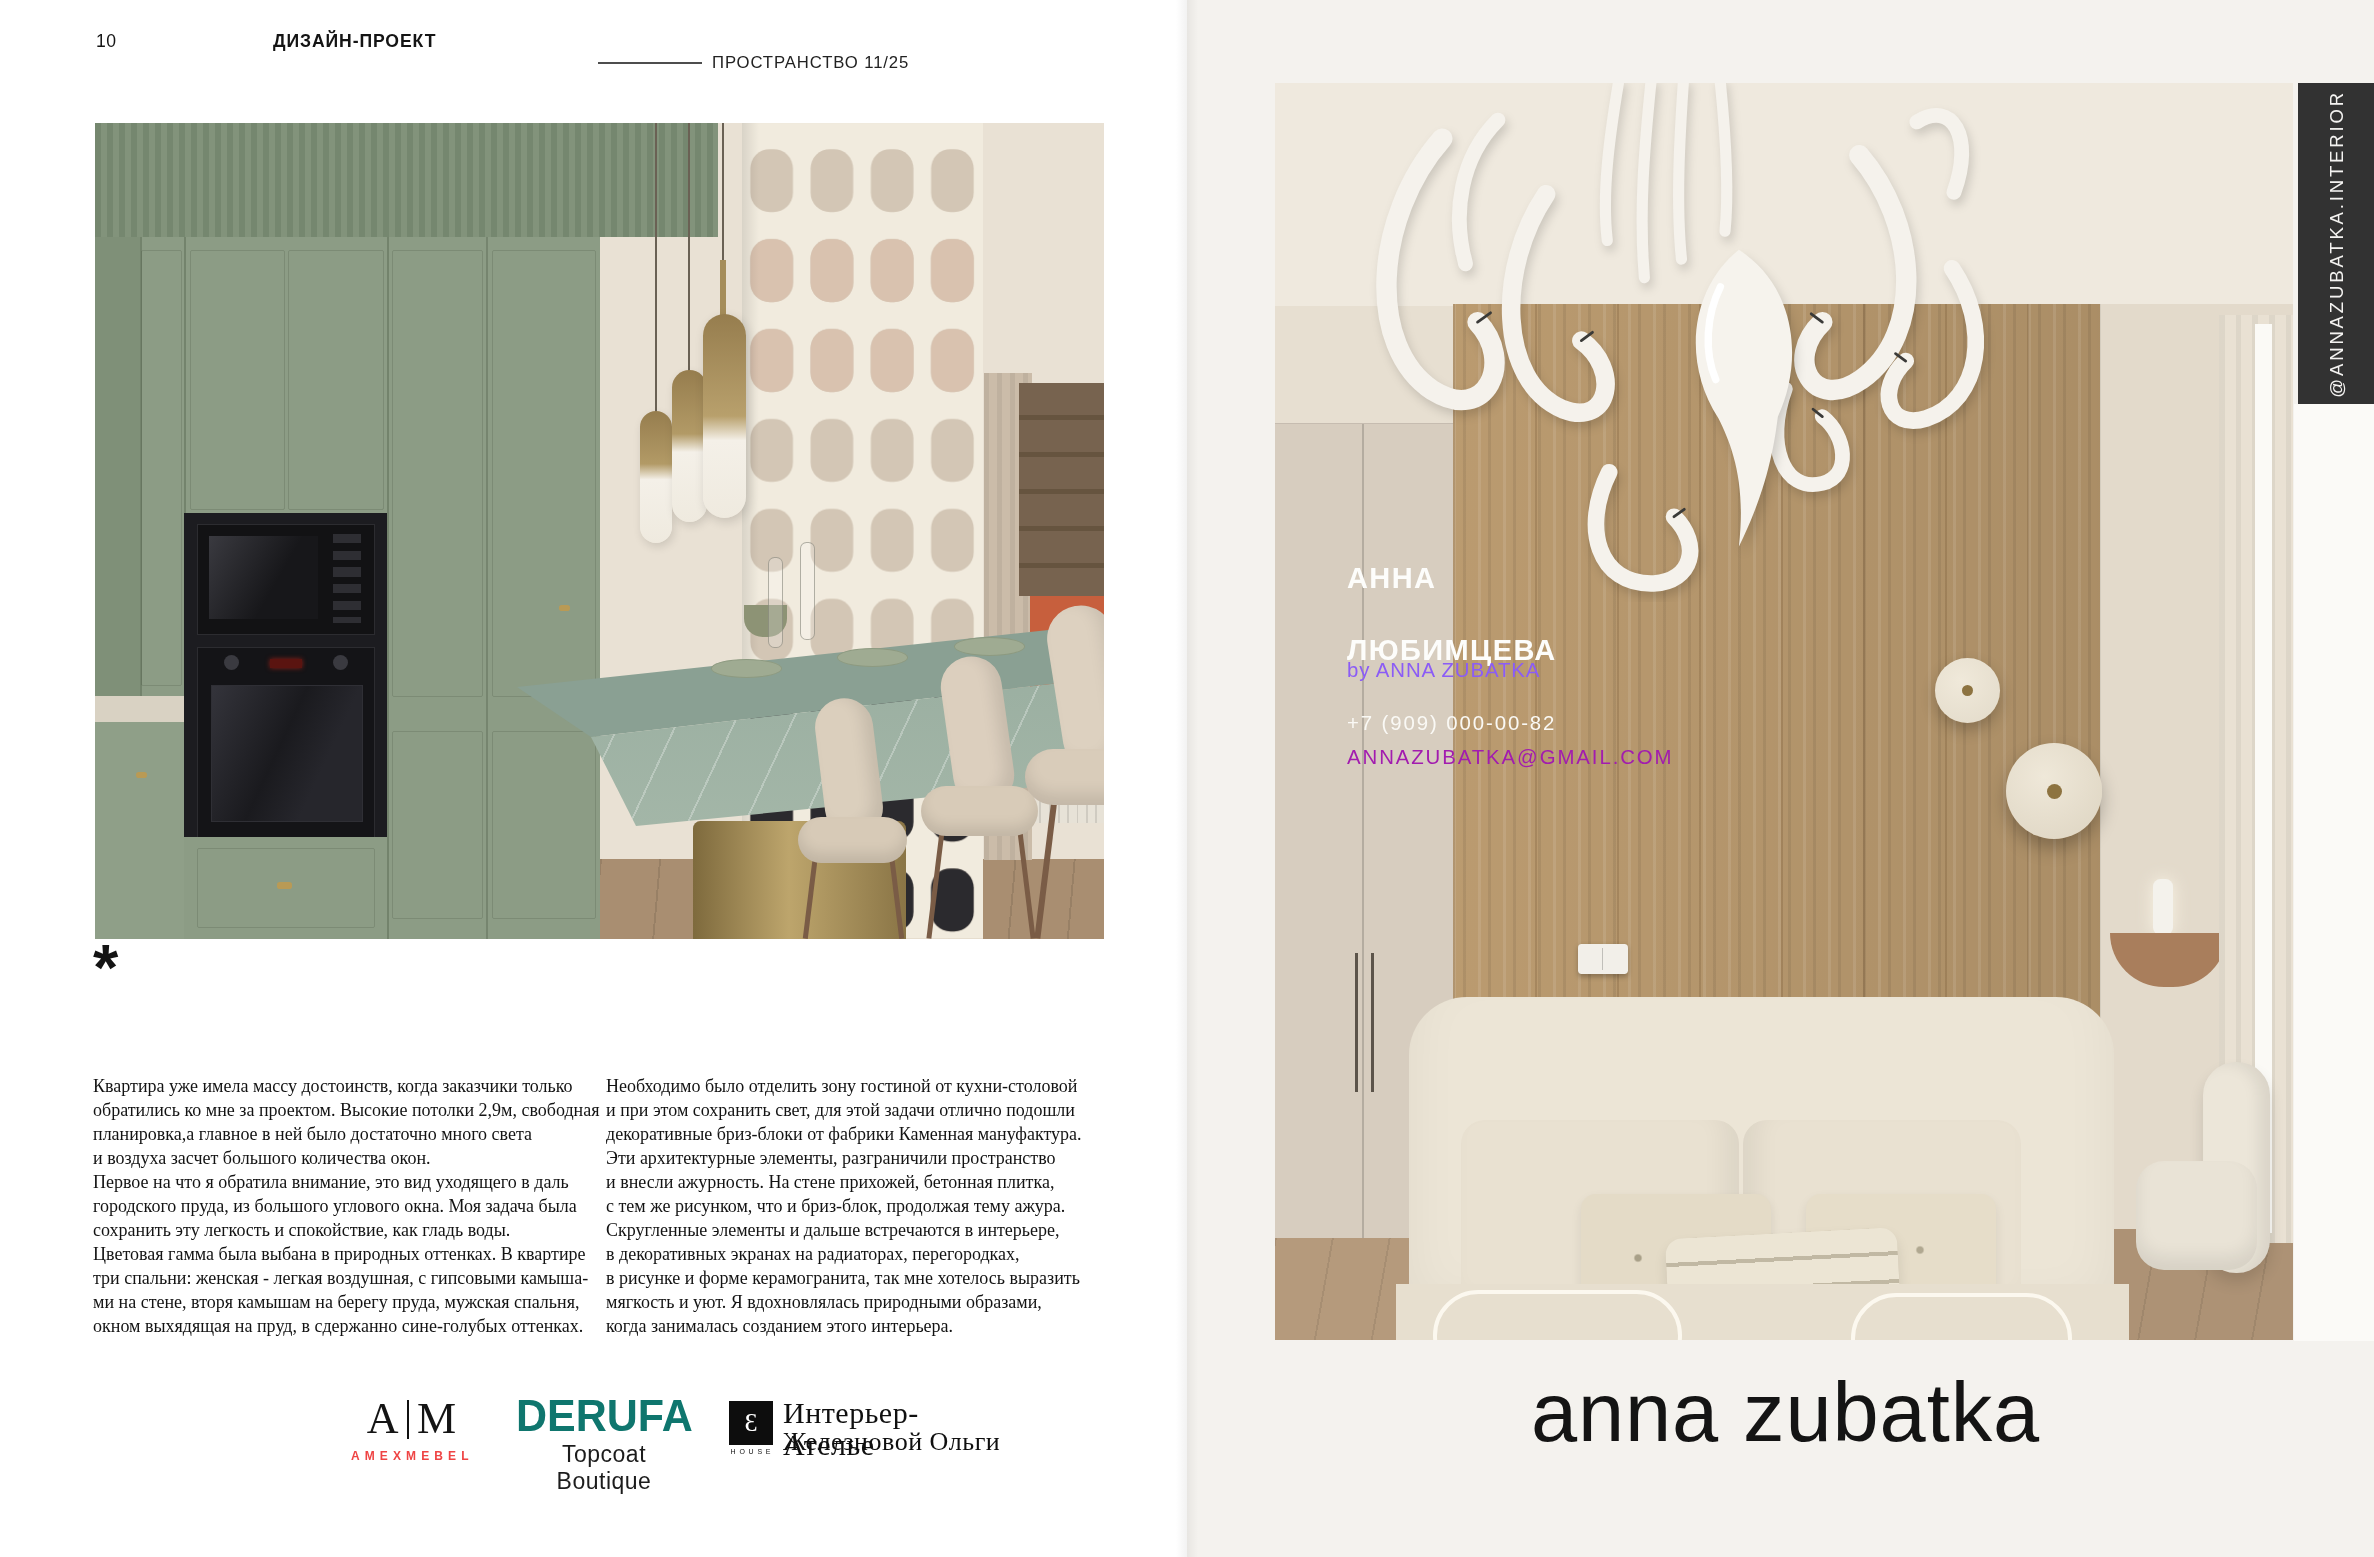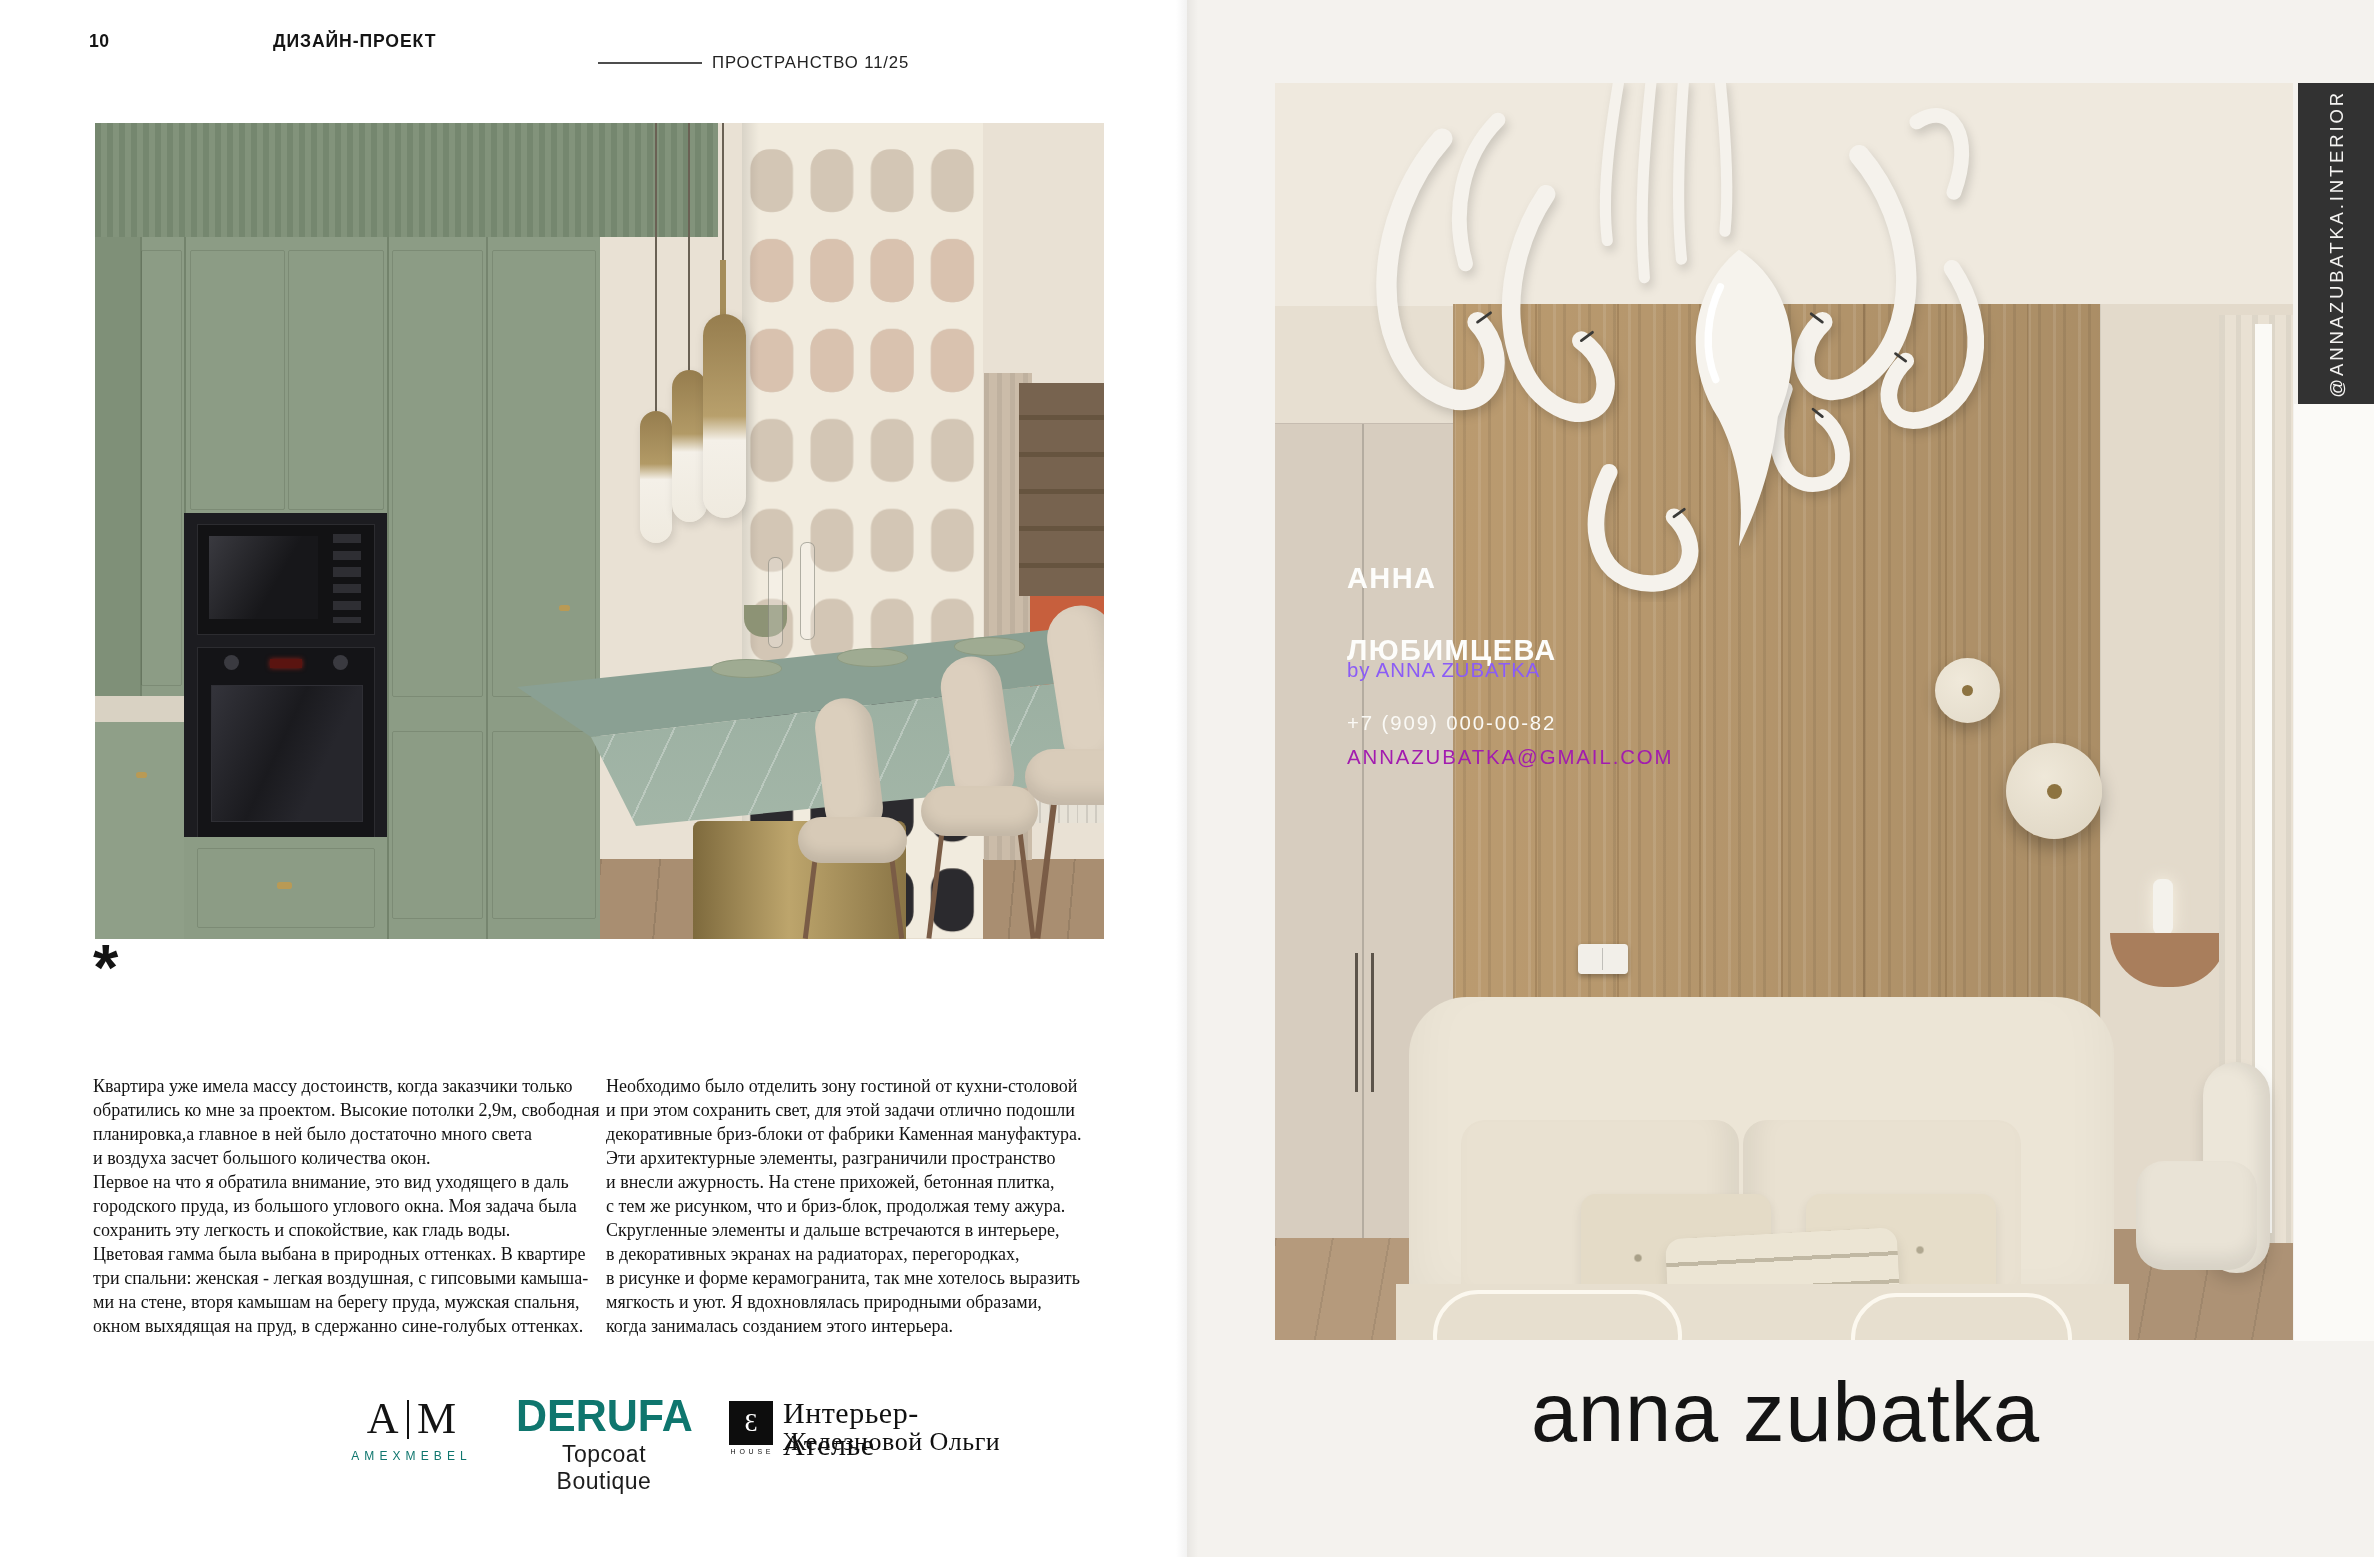--- a/index.html
+++ b/index.html
@@ -12,21 +12,21 @@
   .wm-v{writing-mode:vertical-rl;transform:rotate(180deg);}
 </style>
 </head>
 <body>
 
 <div class="spread">
 
   <div class="abs" style="left:1187px;top:0;width:1187px;height:1557px;background:#f4f2ee;"></div>
   <div class="abs" style="left:1176px;top:0;width:22px;height:1557px;background:linear-gradient(90deg,rgba(0,0,0,0) 0%,rgba(0,0,0,0.05) 50%,rgba(0,0,0,0) 100%);"></div>
 
-  <div class="abs" style="left:89px;top:31px;font-size:17.6px;font-weight:700;letter-spacing:0.5px;">10</div>
+  <div class="abs" style="left:96px;top:31px;font-size:17.6px;font-weight:400;letter-spacing:0.5px;">10</div>
   <div class="abs" style="left:273px;top:31px;font-size:17.6px;font-weight:700;letter-spacing:0.9px;">ДИЗАЙН-ПРОЕКТ</div>
   <div class="abs" style="left:598px;top:62px;width:104px;height:1.9px;background:#4d4d4d;"></div>
   <div class="abs" style="left:712px;top:53px;font-size:16.7px;font-weight:400;letter-spacing:0.9px;color:#222;">ПРОСТРАНСТВО 11/25</div>
 
   <div class="abs" style="left:95px;top:123px;width:1009px;height:816px;overflow:hidden;background:#e9e1d4;">
 
     <div class="abs" style="left:505px;top:736px;width:505px;height:81px;background:#a98e71;background-image:repeating-linear-gradient(95deg,rgba(0,0,0,0.10) 0 1.9px,transparent 1.9px 59px);"></div>
 
     <svg class="abs" style="left:647px;top:0;" width="241" height="816" viewBox="0 0 260 880">
       <defs>
@@ -153,21 +153,21 @@
 в рисунке и форме керамогранита, так мне хотелось выразить
 мягкость и уют. Я вдохновлялась природными образами,
 когда занималась созданием этого интерьера.</div>
 
   <div class="abs" style="left:351px;top:1397px;width:121px;text-align:center;">
     <div style="display:flex;align-items:center;justify-content:center;gap:8.3px;">
       <span style="font-family:'Liberation Serif',serif;font-size:44px;line-height:44px;">A</span>
       <span style="display:inline-block;width:1.9px;height:39px;background:#111;"></span>
       <span style="font-family:'Liberation Serif',serif;font-size:44px;line-height:44px;">M</span>
     </div>
-    <div style="margin-top:8.3px;font-size:12px;letter-spacing:5.1px;color:#0f766e;">AMEXMEBEL</div>
+    <div style="margin-top:8.3px;font-size:12px;letter-spacing:5.1px;color:#ef4444;font-weight:bold;">AMEXMEBEL</div>
   </div>
 
   <div class="abs" style="left:516px;top:1396px;width:176px;text-align:center;">
     <div style="font-size:43px;line-height:41px;font-weight:700;letter-spacing:0px;color:#0f766e;transform:scaleY(1.02);">DERUFA</div>
     <div style="margin-top:3.7px;font-size:23px;font-weight:400;letter-spacing:0.5px;color:#1c1c1c;">Topcoat Boutique</div>
   </div>
 
   <div class="abs" style="left:729px;top:1399px;width:278px;">
     <div class="abs" style="left:0;top:1.9px;width:44px;height:44px;background:#0d0d0d;display:flex;align-items:center;justify-content:center;">
       <span style="color:#fff;font-family:'Liberation Serif',serif;font-size:26px;">Ɛ</span>

